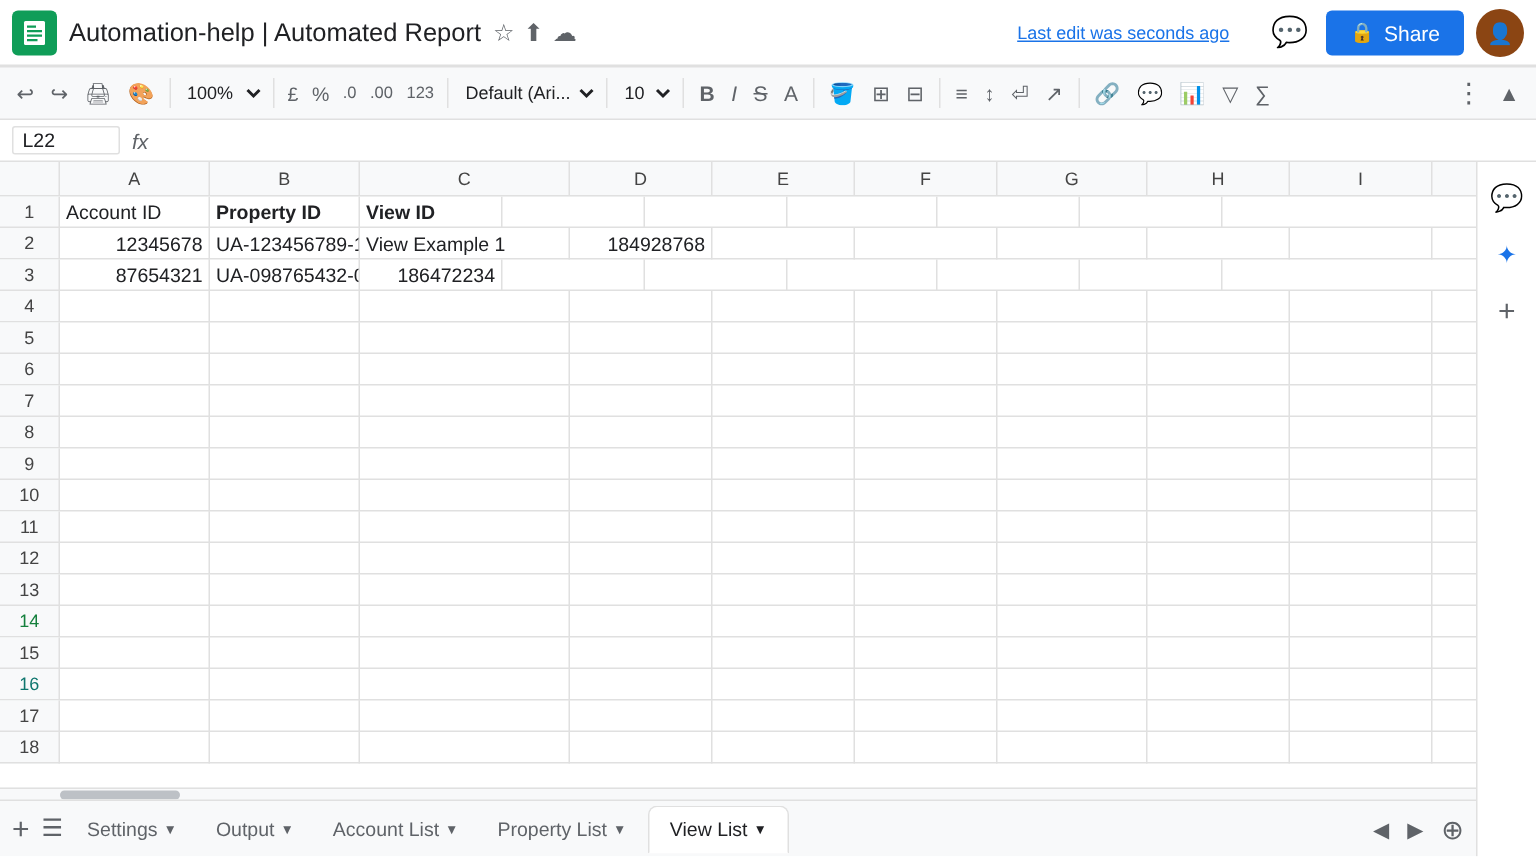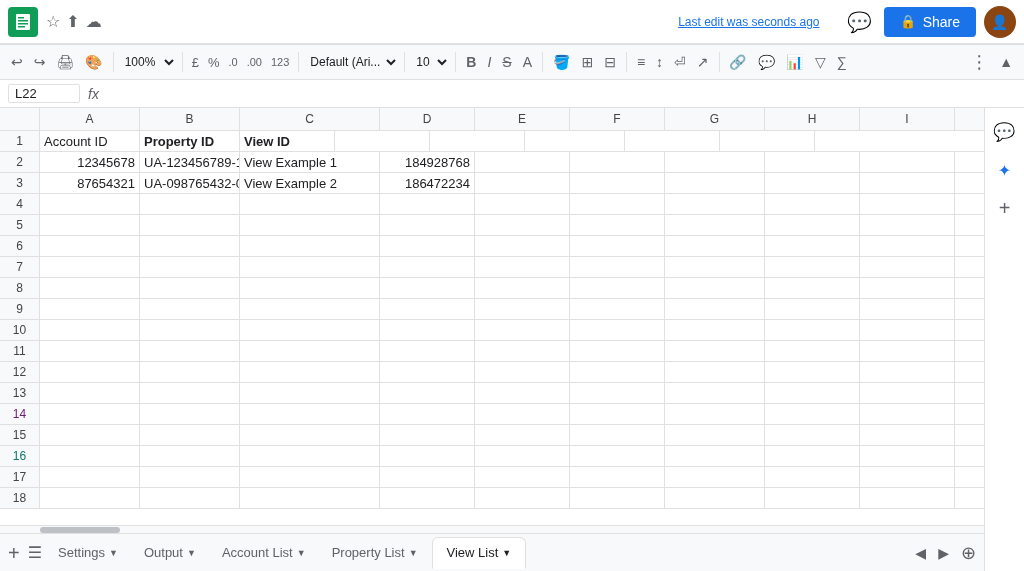--- a/index.html
+++ b/index.html
@@ -13,20 +13,21 @@
   <div style="display:flex; align-items:center; padding:6px 8px; gap:8px; background:#fff; border-bottom:1px solid #e0e0e0; height:44px; flex-shrink:0;">
     <div style="width:30px;height:30px;background:#0f9d58;border-radius:4px;display:flex;align-items:center;justify-content:center;color:white;font-size:18px;flex-shrink:0;">
       <svg width="20" height="20" viewBox="0 0 20 20">
           <rect x="3" y="2" width="14" height="16" rx="1" fill="white"></rect>
           <rect x="5" y="5" width="6" height="1.5" fill="#0f9d58"></rect>
           <rect x="5" y="8" width="10" height="1.5" fill="#0f9d58"></rect>
           <rect x="5" y="11" width="10" height="1.5" fill="#0f9d58"></rect>
           <rect x="5" y="14" width="7" height="1.5" fill="#0f9d58"></rect>
         </svg>
     </div>
+    <span style="font-size:17px;font-weight:400;color:#202124;flex-shrink:0;">Automation-help | Automated Report</span>
     <div style="display:flex;gap:6px;align-items:center;color:#5f6368;font-size:16px;">
       <span style="cursor:pointer;">☆</span>
       <span style="cursor:pointer;">⬆</span>
       <span style="cursor:pointer;">☁</span>
     </div>
     <span style="font-size:12px;color:#1a73e8;text-decoration:underline;cursor:pointer;margin-left:auto;">Last edit was seconds ago</span>
     <div style="display:flex;align-items:center;gap:8px;margin-left:16px;">
       <button style="background:none;border:none;cursor:pointer;color:#5f6368;font-size:20px;padding:4px;">💬</button>
       <button style="background:#1a73e8;color:white;border:none;border-radius:4px;padding:7px 16px;font-size:14px;font-weight:500;cursor:pointer;display:flex;align-items:center;gap:6px;">
         <span style="font-size:13px;">🔒</span>
@@ -123,21 +124,21 @@
               <div style="width: 40px; height: 21px; border-bottom: 1px solid rgb(224, 224, 224); display: flex; align-items: center; justify-content: center; font-size: 12px; color: rgb(68, 68, 68); background: rgb(248, 249, 250); border-right: 1px solid rgb(224, 224, 224);">4</div>
               <div style="width: 40px; height: 21px; border-bottom: 1px solid rgb(224, 224, 224); display: flex; align-items: center; justify-content: center; font-size: 12px; color: rgb(68, 68, 68); background: rgb(248, 249, 250); border-right: 1px solid rgb(224, 224, 224);">5</div>
               <div style="width: 40px; height: 21px; border-bottom: 1px solid rgb(224, 224, 224); display: flex; align-items: center; justify-content: center; font-size: 12px; color: rgb(68, 68, 68); background: rgb(248, 249, 250); border-right: 1px solid rgb(224, 224, 224);">6</div>
               <div style="width: 40px; height: 21px; border-bottom: 1px solid rgb(224, 224, 224); display: flex; align-items: center; justify-content: center; font-size: 12px; color: rgb(68, 68, 68); background: rgb(248, 249, 250); border-right: 1px solid rgb(224, 224, 224);">7</div>
               <div style="width: 40px; height: 21px; border-bottom: 1px solid rgb(224, 224, 224); display: flex; align-items: center; justify-content: center; font-size: 12px; color: rgb(68, 68, 68); background: rgb(248, 249, 250); border-right: 1px solid rgb(224, 224, 224);">8</div>
               <div style="width: 40px; height: 21px; border-bottom: 1px solid rgb(224, 224, 224); display: flex; align-items: center; justify-content: center; font-size: 12px; color: rgb(68, 68, 68); background: rgb(248, 249, 250); border-right: 1px solid rgb(224, 224, 224);">9</div>
               <div style="width: 40px; height: 21px; border-bottom: 1px solid rgb(224, 224, 224); display: flex; align-items: center; justify-content: center; font-size: 12px; color: rgb(68, 68, 68); background: rgb(248, 249, 250); border-right: 1px solid rgb(224, 224, 224);">10</div>
               <div style="width: 40px; height: 21px; border-bottom: 1px solid rgb(224, 224, 224); display: flex; align-items: center; justify-content: center; font-size: 12px; color: rgb(68, 68, 68); background: rgb(248, 249, 250); border-right: 1px solid rgb(224, 224, 224);">11</div>
               <div style="width: 40px; height: 21px; border-bottom: 1px solid rgb(224, 224, 224); display: flex; align-items: center; justify-content: center; font-size: 12px; color: rgb(68, 68, 68); background: rgb(248, 249, 250); border-right: 1px solid rgb(224, 224, 224);">12</div>
               <div style="width: 40px; height: 21px; border-bottom: 1px solid rgb(224, 224, 224); display: flex; align-items: center; justify-content: center; font-size: 12px; color: rgb(68, 68, 68); background: rgb(248, 249, 250); border-right: 1px solid rgb(224, 224, 224);">13</div>
-              <div style="width: 40px; height: 21px; border-bottom: 1px solid rgb(224, 224, 224); display: flex; align-items: center; justify-content: center; font-size: 12px; color: #701a75; background: rgb(248, 249, 250); border-right: 1px solid rgb(224, 224, 224);">14</div>
+              <div style="width: 40px; height: 21px; border-bottom: 1px solid rgb(224, 224, 224); display: flex; align-items: center; justify-content: center; font-size: 12px; color: #15803d; background: rgb(248, 249, 250); border-right: 1px solid rgb(224, 224, 224);">14</div>
               <div style="width: 40px; height: 21px; border-bottom: 1px solid rgb(224, 224, 224); display: flex; align-items: center; justify-content: center; font-size: 12px; color: rgb(68, 68, 68); background: rgb(248, 249, 250); border-right: 1px solid rgb(224, 224, 224);">15</div>
               <div style="width: 40px; height: 21px; border-bottom: 1px solid rgb(224, 224, 224); display: flex; align-items: center; justify-content: center; font-size: 12px; color: #0f766e; background: rgb(248, 249, 250); border-right: 1px solid rgb(224, 224, 224);">16</div>
               <div style="width: 40px; height: 21px; border-bottom: 1px solid rgb(224, 224, 224); display: flex; align-items: center; justify-content: center; font-size: 12px; color: rgb(68, 68, 68); background: rgb(248, 249, 250); border-right: 1px solid rgb(224, 224, 224);">17</div>
               <div style="width: 40px; height: 21px; border-bottom: 1px solid rgb(224, 224, 224); display: flex; align-items: center; justify-content: center; font-size: 12px; color: rgb(68, 68, 68); background: rgb(248, 249, 250); border-right: 1px solid rgb(224, 224, 224);">18</div>
             </div>
 
           <div style="flex:1;overflow:hidden;" id="grid-cells">
               <div style="display: flex; border-bottom: 1px solid rgb(224, 224, 224); height: 21px;">
                 <div style="border-right: 1px solid rgb(224, 224, 224); height: 21px; font-size: 13px; padding: 0px 4px; display: flex; align-items: center; overflow: hidden; white-space: nowrap; color: rgb(32, 33, 36); width: 100px; min-width: 100px; flex-shrink: 0; font-weight: 400;">Account ID</div>
                 <div style="border-right: 1px solid rgb(224, 224, 224); height: 21px; font-size: 13px; padding: 0px 4px; display: flex; align-items: center; overflow: hidden; white-space: nowrap; color: rgb(32, 33, 36); width: 100px; min-width: 100px; flex-shrink: 0; font-weight: 600;">Property ID</div>
@@ -155,21 +156,20 @@
                 <div style="border-right: 1px solid rgb(224, 224, 224); height: 21px; font-size: 13px; padding: 0px 4px; display: flex; align-items: center; overflow: hidden; white-space: nowrap; color: rgb(32, 33, 36); width: 95px; min-width: 95px; flex-shrink: 0; justify-content: flex-end;">184928768</div>
                 <div style="border-right: 1px solid rgb(224, 224, 224); height: 21px; font-size: 13px; padding: 0px 4px; display: flex; align-items: center; overflow: hidden; white-space: nowrap; color: rgb(32, 33, 36); width: 95px; min-width: 95px; flex-shrink: 0;"></div>
                 <div style="border-right: 1px solid rgb(224, 224, 224); height: 21px; font-size: 13px; padding: 0px 4px; display: flex; align-items: center; overflow: hidden; white-space: nowrap; color: rgb(32, 33, 36); width: 95px; min-width: 95px; flex-shrink: 0;"></div>
                 <div style="border-right: 1px solid rgb(224, 224, 224); height: 21px; font-size: 13px; padding: 0px 4px; display: flex; align-items: center; overflow: hidden; white-space: nowrap; color: rgb(32, 33, 36); width: 100px; min-width: 100px; flex-shrink: 0;"></div>
                 <div style="border-right: 1px solid rgb(224, 224, 224); height: 21px; font-size: 13px; padding: 0px 4px; display: flex; align-items: center; overflow: hidden; white-space: nowrap; color: rgb(32, 33, 36); width: 95px; min-width: 95px; flex-shrink: 0;"></div>
                 <div style="border-right: 1px solid rgb(224, 224, 224); height: 21px; font-size: 13px; padding: 0px 4px; display: flex; align-items: center; overflow: hidden; white-space: nowrap; color: rgb(32, 33, 36); width: 95px; min-width: 95px; flex-shrink: 0;"></div>
               </div>
               <div style="display: flex; border-bottom: 1px solid rgb(224, 224, 224); height: 21px;">
                 <div style="border-right: 1px solid rgb(224, 224, 224); height: 21px; font-size: 13px; padding: 0px 4px; display: flex; align-items: center; overflow: hidden; white-space: nowrap; color: rgb(32, 33, 36); width: 100px; min-width: 100px; flex-shrink: 0; justify-content: flex-end;">87654321</div>
                 <div style="border-right: 1px solid rgb(224, 224, 224); height: 21px; font-size: 13px; padding: 0px 4px; display: flex; align-items: center; overflow: hidden; white-space: nowrap; color: rgb(32, 33, 36); width: 100px; min-width: 100px; flex-shrink: 0;">UA-098765432-0</div>
-                <div style="border-right: 1px solid rgb(224, 224, 224); height: 21px; font-size: 13px; padding: 0px 4px; display: flex; align-items: center; overflow: hidden; white-space: nowrap; color: rgb(32, 33, 36); width: 140px; min-width: 140px; flex-shrink: 0;">View Example 2</div>
                 <div style="border-right: 1px solid rgb(224, 224, 224); height: 21px; font-size: 13px; padding: 0px 4px; display: flex; align-items: center; overflow: hidden; white-space: nowrap; color: rgb(32, 33, 36); width: 95px; min-width: 95px; flex-shrink: 0; justify-content: flex-end;">186472234</div>
                 <div style="border-right: 1px solid rgb(224, 224, 224); height: 21px; font-size: 13px; padding: 0px 4px; display: flex; align-items: center; overflow: hidden; white-space: nowrap; color: rgb(32, 33, 36); width: 95px; min-width: 95px; flex-shrink: 0;"></div>
                 <div style="border-right: 1px solid rgb(224, 224, 224); height: 21px; font-size: 13px; padding: 0px 4px; display: flex; align-items: center; overflow: hidden; white-space: nowrap; color: rgb(32, 33, 36); width: 95px; min-width: 95px; flex-shrink: 0;"></div>
                 <div style="border-right: 1px solid rgb(224, 224, 224); height: 21px; font-size: 13px; padding: 0px 4px; display: flex; align-items: center; overflow: hidden; white-space: nowrap; color: rgb(32, 33, 36); width: 100px; min-width: 100px; flex-shrink: 0;"></div>
                 <div style="border-right: 1px solid rgb(224, 224, 224); height: 21px; font-size: 13px; padding: 0px 4px; display: flex; align-items: center; overflow: hidden; white-space: nowrap; color: rgb(32, 33, 36); width: 95px; min-width: 95px; flex-shrink: 0;"></div>
                 <div style="border-right: 1px solid rgb(224, 224, 224); height: 21px; font-size: 13px; padding: 0px 4px; display: flex; align-items: center; overflow: hidden; white-space: nowrap; color: rgb(32, 33, 36); width: 95px; min-width: 95px; flex-shrink: 0;"></div>
               </div>
               <div style="display: flex; border-bottom: 1px solid rgb(224, 224, 224); height: 21px;">
                 <div style="border-right: 1px solid rgb(224, 224, 224); height: 21px; font-size: 13px; padding: 0px 4px; display: flex; align-items: center; overflow: hidden; white-space: nowrap; color: rgb(32, 33, 36); width: 100px; min-width: 100px; flex-shrink: 0; justify-content: flex-end;"></div>
                 <div style="border-right: 1px solid rgb(224, 224, 224); height: 21px; font-size: 13px; padding: 0px 4px; display: flex; align-items: center; overflow: hidden; white-space: nowrap; color: rgb(32, 33, 36); width: 100px; min-width: 100px; flex-shrink: 0;"></div>

